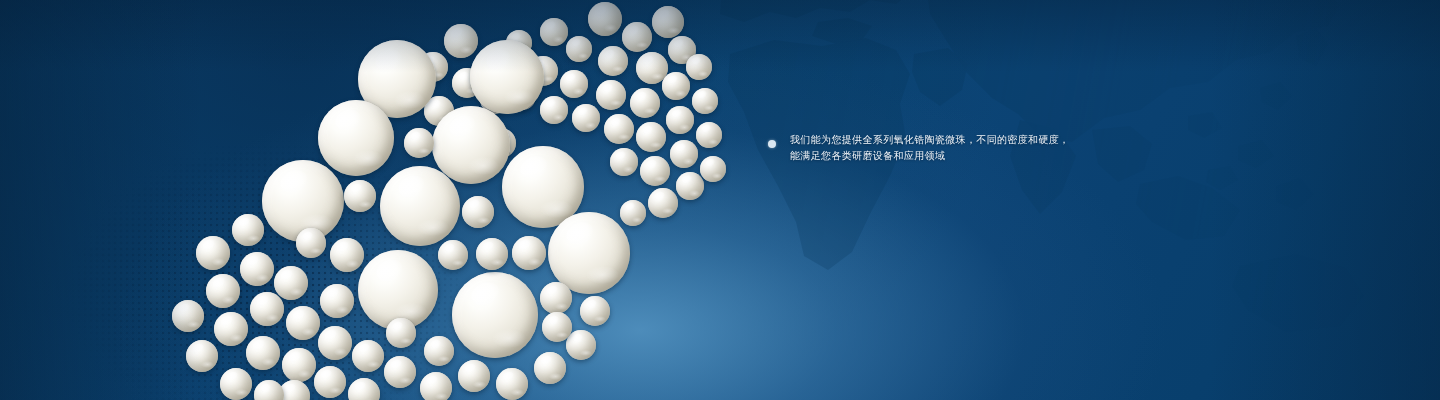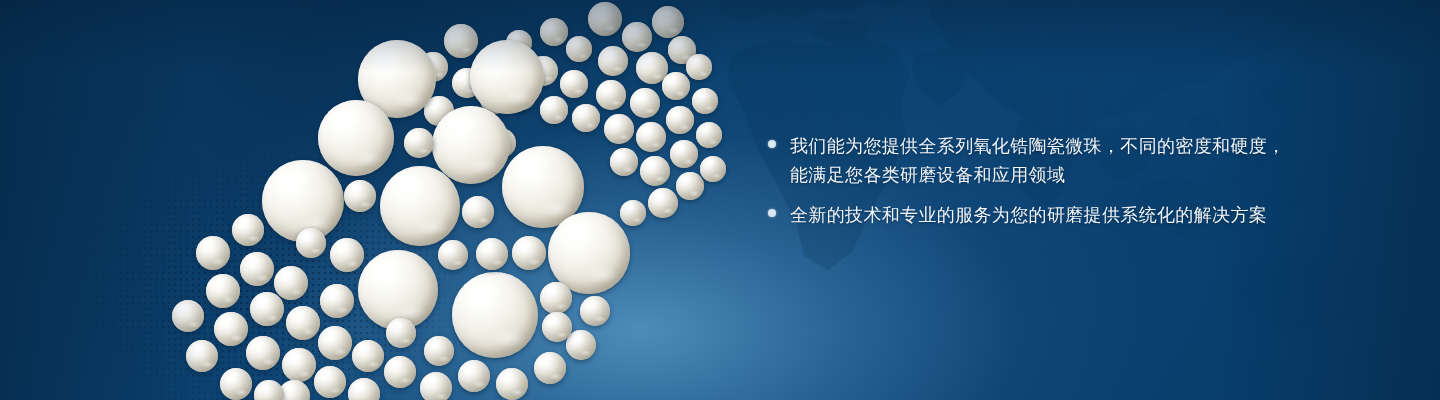--- a/index.html
+++ b/index.html
@@ -145,21 +145,21 @@
   }
   .bullet-list {
     list-style: none;
     margin: 28px 0 0 0;
     padding: 0;
   }
   .bullet-item {
     position: relative;
     padding-left: 28px;
     margin-bottom: 11px;
-    font-size: 18px;
+    font-size: 10px;
     line-height: 1.62;
     color: #f2f6fa;
     letter-spacing: 0.35px;
     text-shadow: 0 1px 2px rgba(2,22,44,0.5);
   }
   .bullet-item:last-child { margin-bottom: 0; }
   .bullet-dot {
     position: absolute;
     left: 6px;
     top: 8px;
@@ -308,20 +308,16 @@
   <div class="bg-vignette"></div>
 
   <div class="content">
 
     <ul class="bullet-list">
       <li class="bullet-item">
         <span class="bullet-dot"></span>
         <span class="bullet-line">我们能为您提供全系列氧化锆陶瓷微珠，不同的密度和硬度，</span>
         <span class="bullet-line">能满足您各类研磨设备和应用领域</span>
       </li>
-      <li class="bullet-item">
-        <span class="bullet-dot"></span>
-        <span class="bullet-line">全新的技术和专业的服务为您的研磨提供系统化的解决方案</span>
-      </li>
     </ul>
   </div>
 
 </div>
 
 </body></html>

